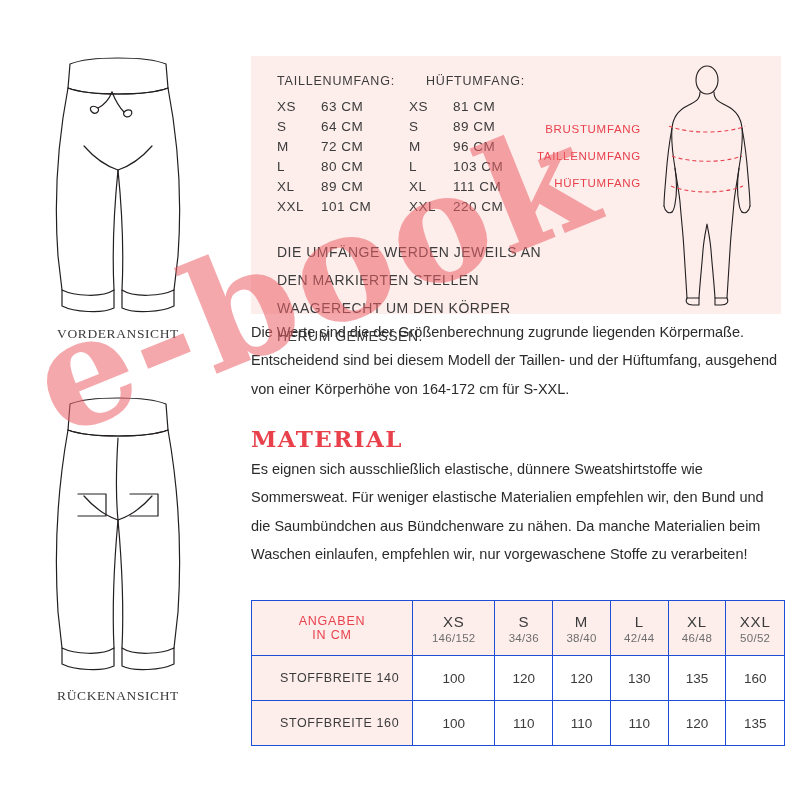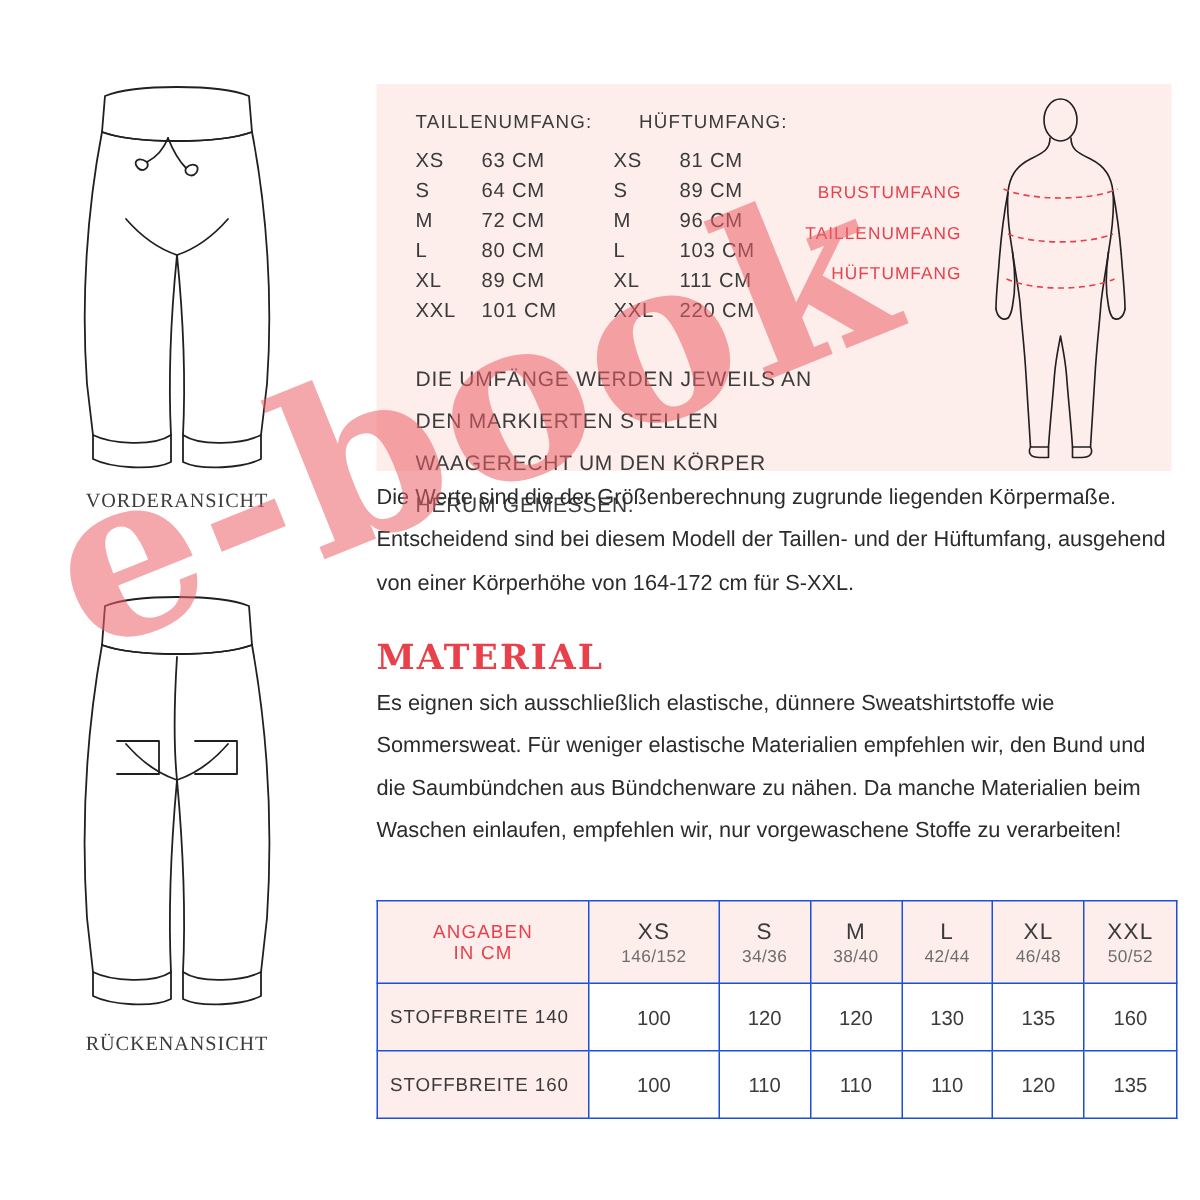--- a/index.html
+++ b/index.html
@@ -188,21 +188,21 @@
     display: block;
     font-size: 11.5px;
     color: #6d6d6d;
     letter-spacing: 0.3px;
     margin-top: 2px;
   }
   .fabric-table tbody td.rowlabel {
     background: #fdeeec;
     color: #3b3b3b;
     text-align: left;
-    padding-left: 8px;
+    padding-left: 28px;
     letter-spacing: 0.6px;
     font-size: 12.5px;
     width: 132px;
   }
   .fabric-table tbody td {
     background: #ffffff;
   }
 
   
   .watermark {

